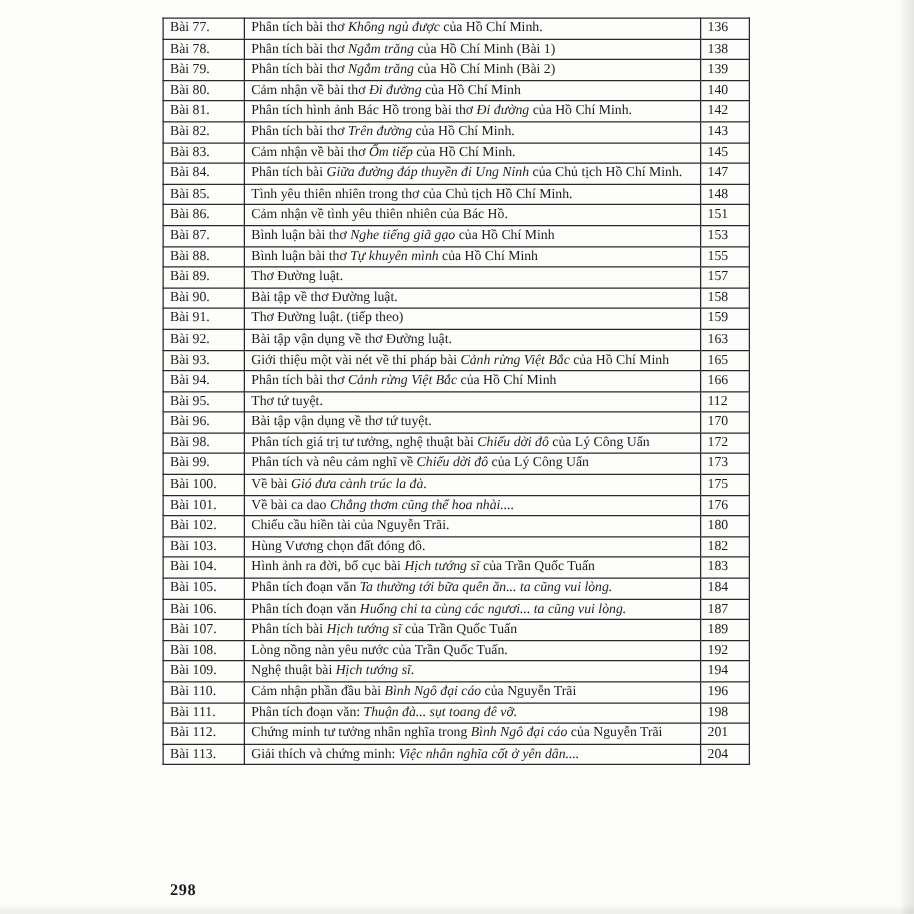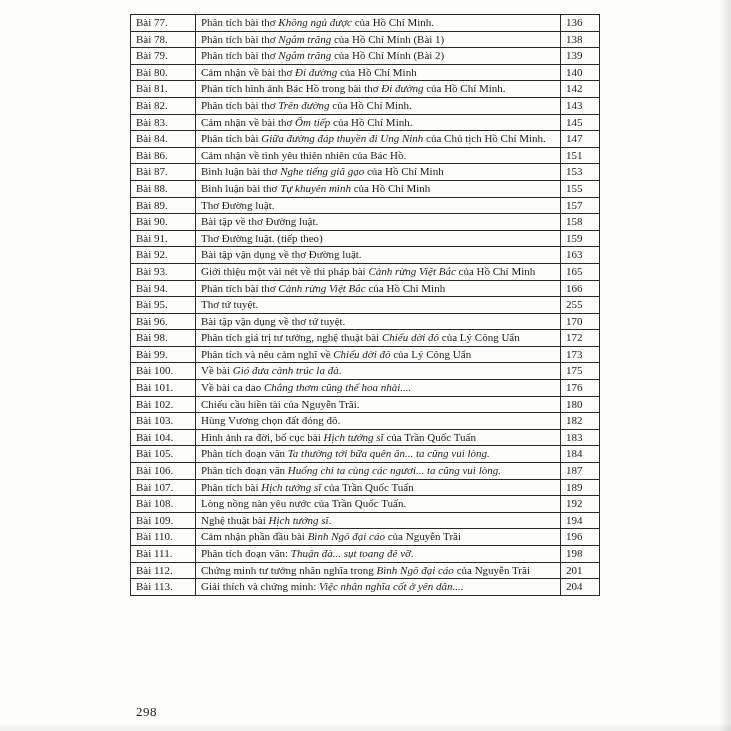--- a/index.html
+++ b/index.html
@@ -29,21 +29,21 @@
   }
   .col-label { width: 54px; white-space: nowrap; }
   .col-title { }
   .col-page  { width: 28px; }
   .it { font-style: italic; }
   .footer-pagenum {
     position: absolute;
     left: 136px;
     top: 704px;
     font-size: 13px;
-    font-weight: normal;
+    font-weight: bold;
     letter-spacing: 0.5px;
   }
   .edge-r {
     position: absolute; right: 0; top: 0; width: 12px; height: 100%;
     background: linear-gradient(to right, rgba(0,0,0,0), rgba(0,0,0,0.10));
     pointer-events: none;
   }
   .edge-b {
     position: absolute; left: 0; bottom: 0; width: 100%; height: 8px;
     background: linear-gradient(to bottom, rgba(0,0,0,0), rgba(0,0,0,0.07));
@@ -91,20 +91,25 @@
           <td class="col-label">Bài 83.</td>
           <td class="col-title"><span>Cảm nhận về bài thơ </span><span class="it">Ốm tiếp</span><span> của Hồ Chí Minh.</span></td>
           <td class="col-page">145</td>
         </tr>
         <tr>
           <td class="col-label">Bài 84.</td>
           <td class="col-title"><span>Phân tích bài </span><span class="it">Giữa đường đáp thuyền đi Ung Ninh</span><span> của Chủ tịch Hồ Chí Minh.</span></td>
           <td class="col-page">147</td>
         </tr>
         <tr>
+          <td class="col-label">Bài 85.</td>
+          <td class="col-title"><span>Tình yêu thiên nhiên trong thơ của Chủ tịch Hồ Chí Minh.</span></td>
+          <td class="col-page">148</td>
+        </tr>
+        <tr>
           <td class="col-label">Bài 86.</td>
           <td class="col-title"><span>Cảm nhận về tình yêu thiên nhiên của Bác Hồ.</span></td>
           <td class="col-page">151</td>
         </tr>
         <tr>
           <td class="col-label">Bài 87.</td>
           <td class="col-title"><span>Bình luận bài thơ </span><span class="it">Nghe tiếng giã gạo</span><span> của Hồ Chí Minh</span></td>
           <td class="col-page">153</td>
         </tr>
         <tr>
@@ -138,21 +143,21 @@
           <td class="col-page">165</td>
         </tr>
         <tr>
           <td class="col-label">Bài 94.</td>
           <td class="col-title"><span>Phân tích bài thơ </span><span class="it">Cảnh rừng Việt Bắc</span><span> của Hồ Chí Minh</span></td>
           <td class="col-page">166</td>
         </tr>
         <tr>
           <td class="col-label">Bài 95.</td>
           <td class="col-title"><span>Thơ tứ tuyệt.</span></td>
-          <td class="col-page">255</td>
+          <td class="col-page">112</td>
         </tr>
         <tr>
           <td class="col-label">Bài 96.</td>
           <td class="col-title"><span>Bài tập vận dụng về thơ tứ tuyệt.</span></td>
           <td class="col-page">170</td>
         </tr>
         <tr>
           <td class="col-label">Bài 98.</td>
           <td class="col-title"><span>Phân tích giá trị tư tưởng, nghệ thuật bài </span><span class="it">Chiếu dời đô</span><span> của Lý Công Uẩn</span></td>
           <td class="col-page">172</td>

